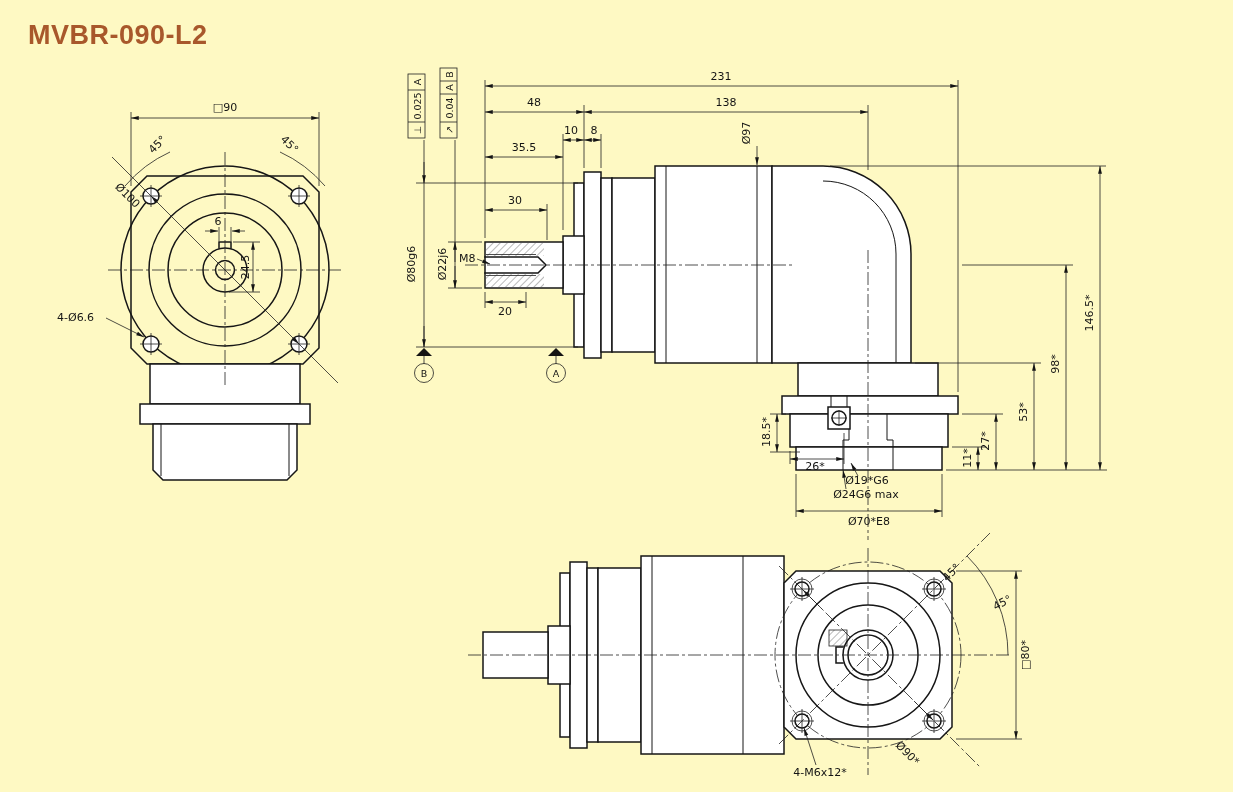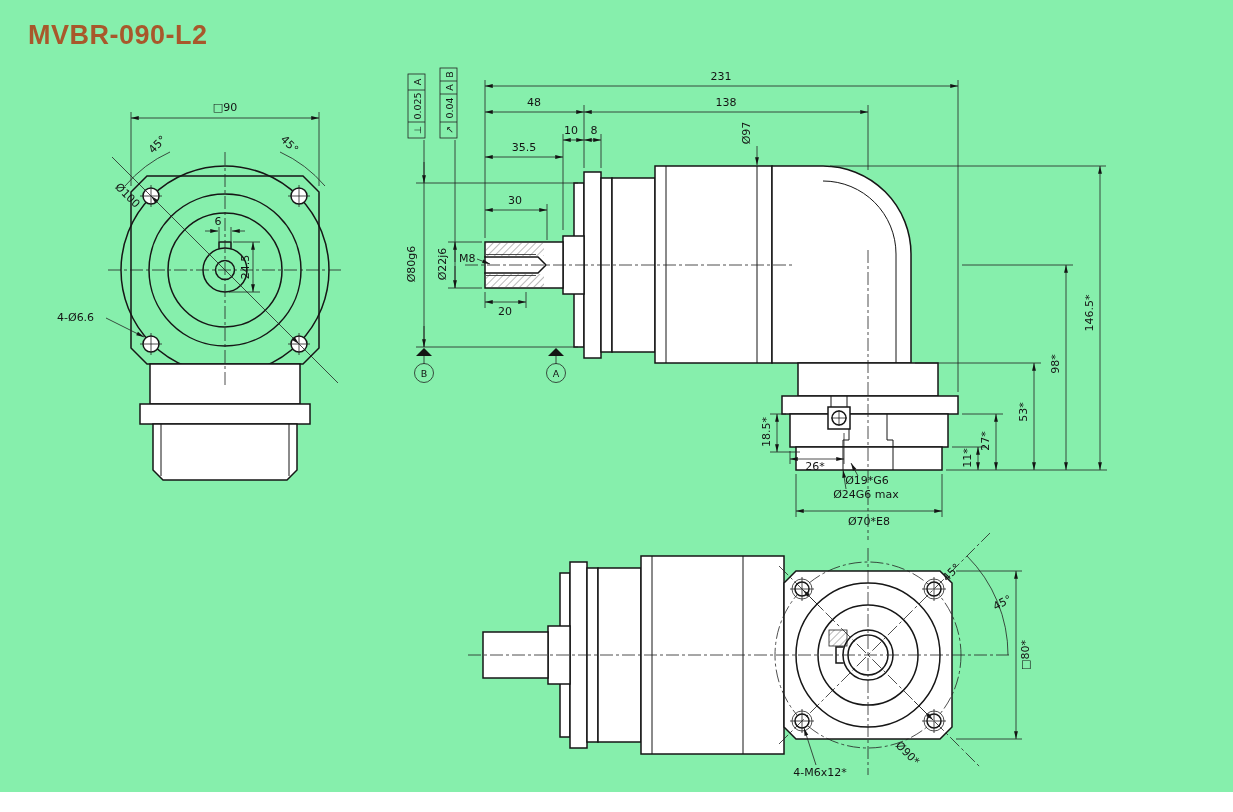--- a/index.html
+++ b/index.html
@@ -1,16 +1,16 @@
 <!DOCTYPE html>
 <html><head>
 <meta charset="utf-8">
 <style>
   html,body{margin:0;padding:0;background:#fff}
-  .sheet{position:relative;width:1233px;height:792px;background:#86efac;overflow:hidden;
+  .sheet{position:relative;width:1233px;height:792px;background:#fef9c3;overflow:hidden;
          font-family:"DejaVu Sans",sans-serif}
   .title{position:absolute;left:28px;top:20px;font-size:27px;font-weight:600;
          color:#a8582b;letter-spacing:.5px;font-family:"Liberation Sans",sans-serif}
   svg{position:absolute;left:0;top:0}
   .t{font-size:11px;fill:#141414;text-anchor:middle}
   .ts{font-size:9.5px;fill:#141414;text-anchor:middle}
   .ta{text-anchor:start}
   .obj{stroke:#161616;stroke-width:1.5;fill:none;stroke-linecap:square}
   .obj2{stroke:#161616;stroke-width:1;fill:none}
   .objw{stroke:#161616;stroke-width:1.5;fill:#fff}

